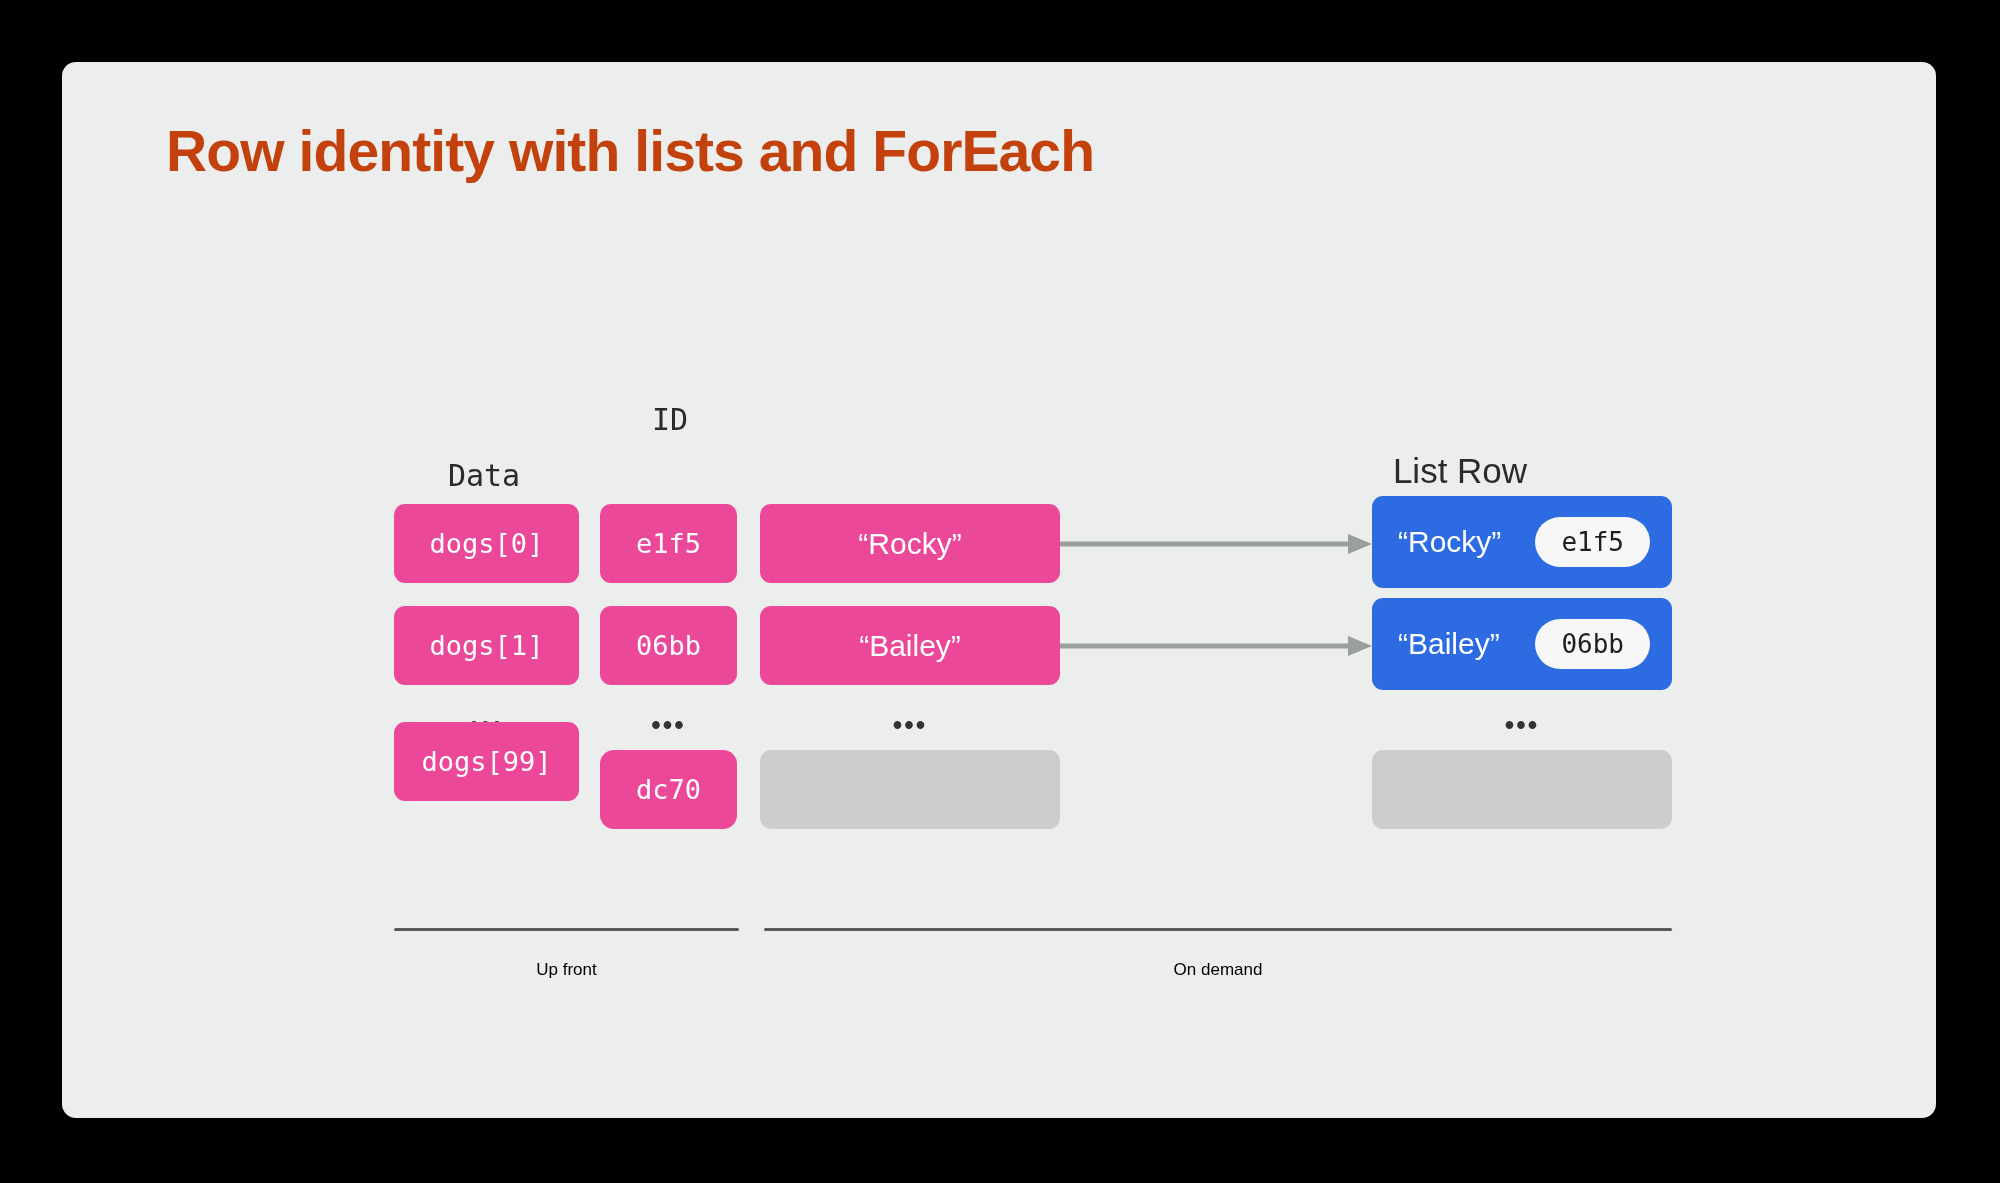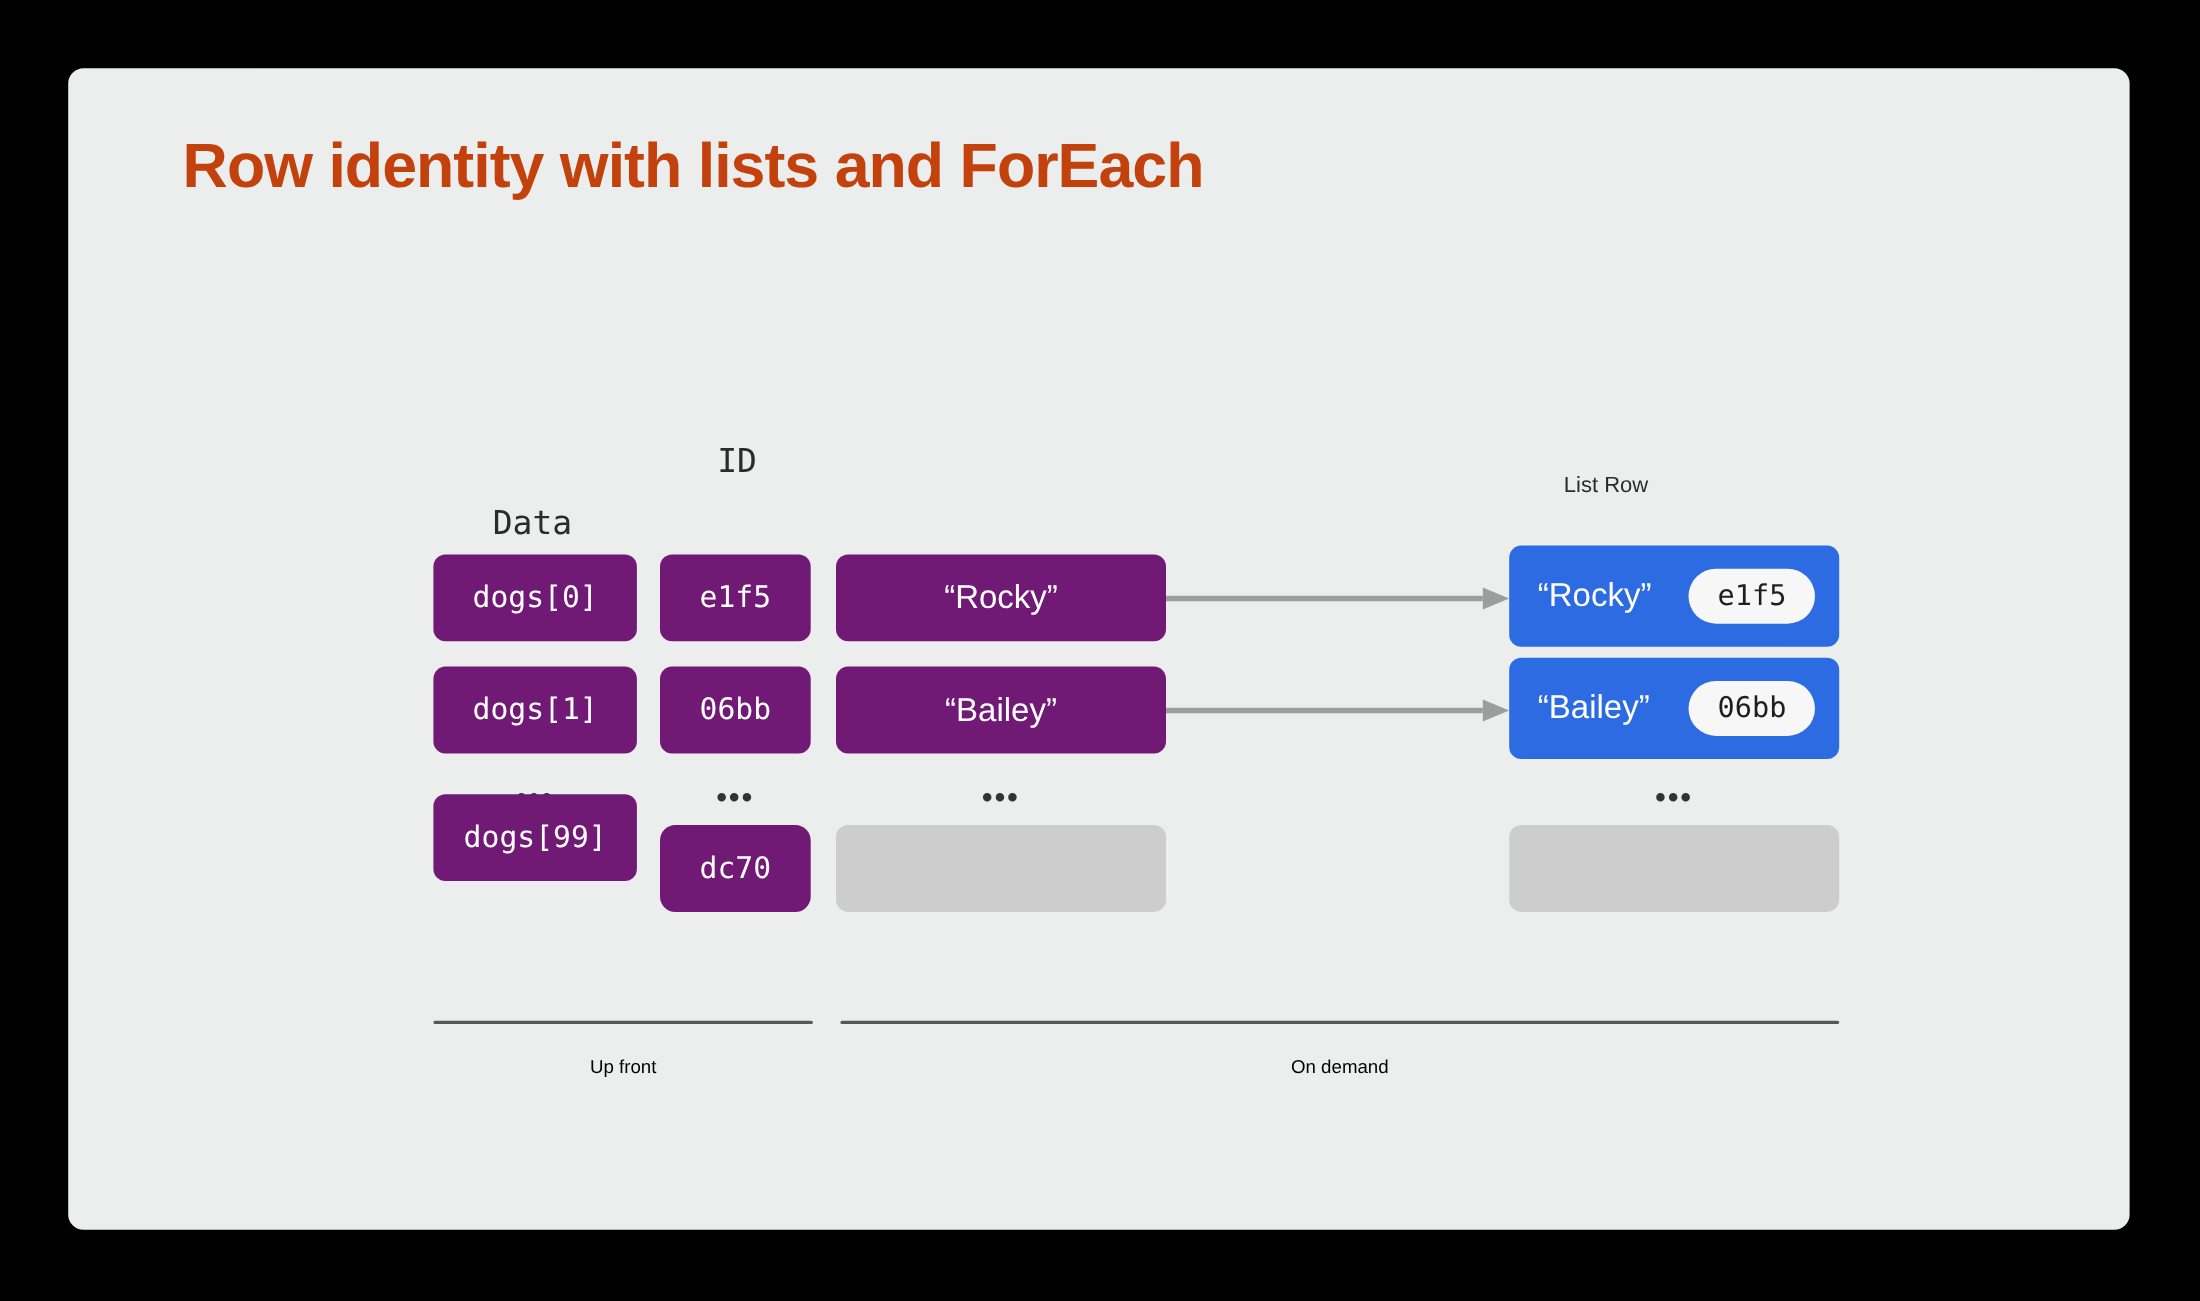--- a/index.html
+++ b/index.html
@@ -48,27 +48,28 @@
   .col-header {
     position: absolute;
     font-family: "DejaVu Sans Mono", monospace;
     font-size: 30px;
     color: #2B2B2B;
     text-align: center;
     white-space: nowrap;
   }
   .col-header.sans {
     font-family: "Liberation Sans", sans-serif;
-    font-size: 20px;
+    font-size: 35px;
+    margin-top: 21px;
   }
 
   
   .cell {
     position: absolute;
-    background: #701a75;
+    background: #ec4899;
     border-radius: 11px;
     color: #FFFFFF;
     display: flex;
     align-items: center;
     justify-content: center;
     font-family: "DejaVu Sans Mono", monospace;
     font-size: 27px;
     white-space: nowrap;
   }
   .cell.content-cell {

